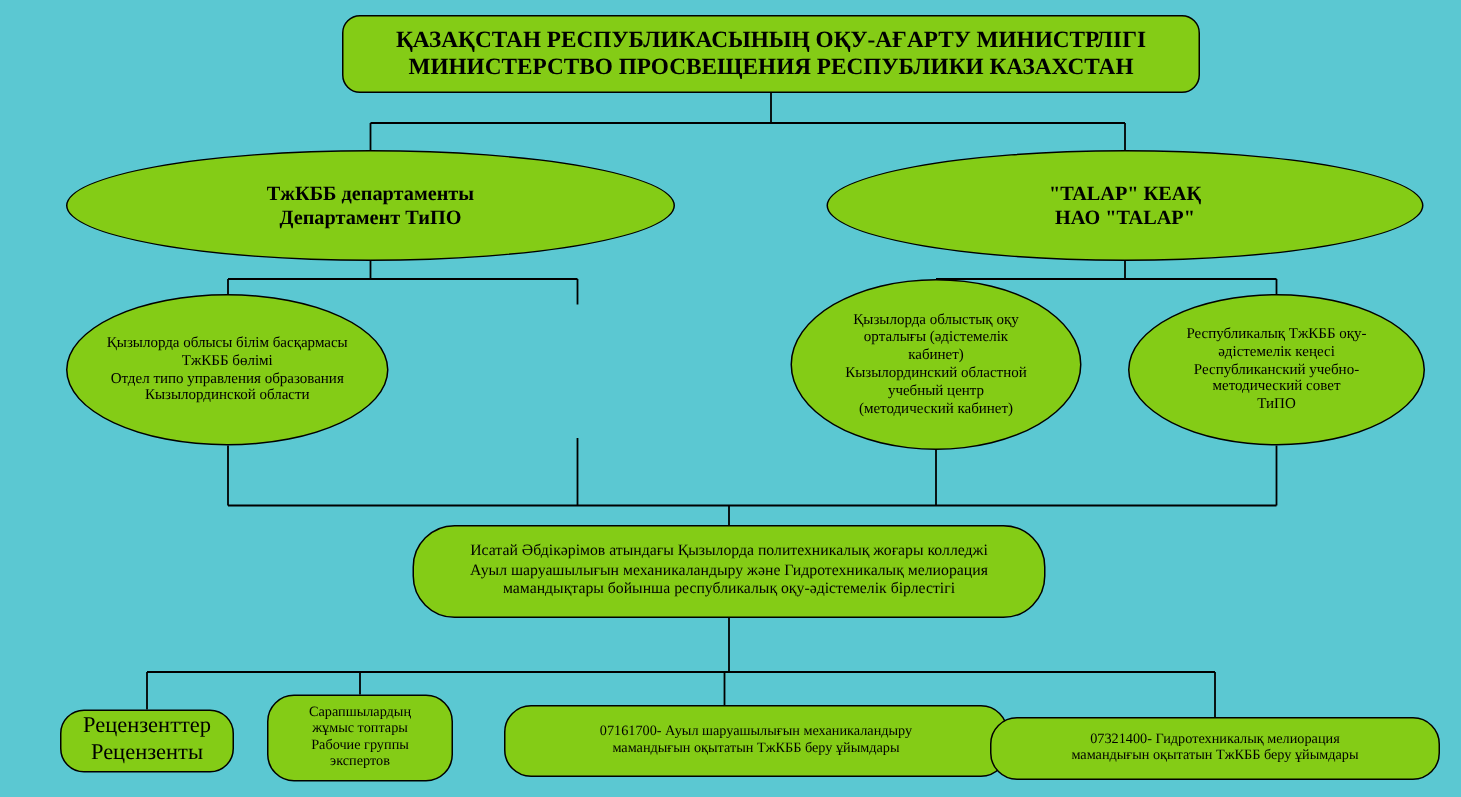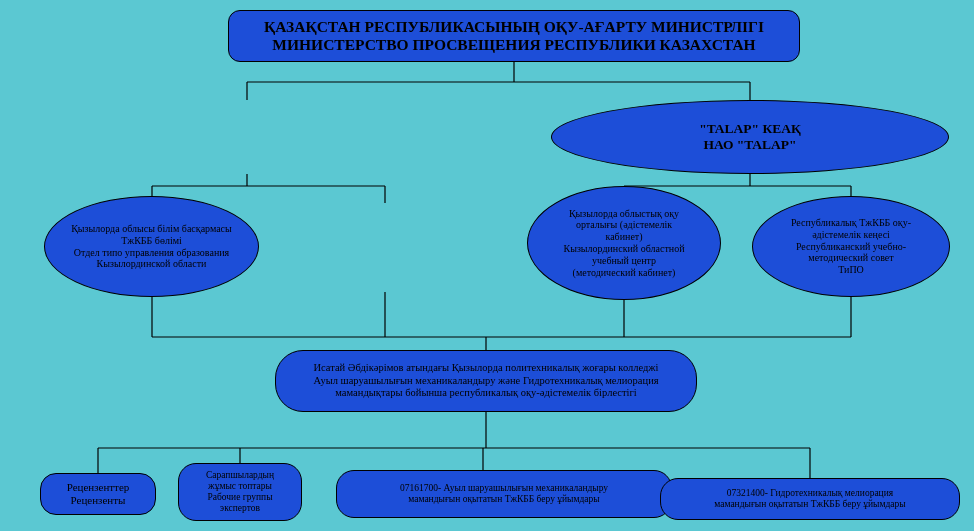--- a/index.html
+++ b/index.html
@@ -21,21 +21,21 @@
   svg.lines {
     position: absolute;
     left: 0;
     top: 0;
     width: 974px;
     height: 531px;
     pointer-events: none;
   }
   .node {
     position: absolute;
-    background: #1d4ed8;
+    background: #84cc16;
     border: 1px solid #000000;
     box-sizing: border-box;
     display: flex;
     align-items: center;
     justify-content: center;
     text-align: center;
     color: #000000;
     line-height: 1.18;
     padding: 2px 5px;
   }
@@ -86,21 +86,21 @@
     font-size: 10px;
     border-radius: 50% / 50%;
   }
   #college {
     left: 275px; top: 350px; width: 422px; height: 62px;
     font-size: 10.5px;
     border-radius: 28px;
   }
   #recenz {
     left: 40px; top: 473px; width: 116px; height: 42px;
-    font-size: 11px;
+    font-size: 15px;
     border-radius: 16px;
   }
   #experts {
     left: 178px; top: 463px; width: 124px; height: 58px;
     font-size: 9.5px;
     border-radius: 18px;
   }
   #prog1 {
     left: 336px; top: 470px; width: 336px; height: 48px;
     font-size: 9.5px;
@@ -149,20 +149,24 @@
       <path d="M483,448 L483,470"></path>
       <path d="M810,448 L810,478"></path>
     </g>
   </svg>
 
   <div class="node r-top" id="ministry">
     <span class="lines-txt">ҚАЗАҚСТАН РЕСПУБЛИКАСЫНЫҢ  ОҚУ-АҒАРТУ МИНИСТРЛІГІ
 МИНИСТЕРСТВО ПРОСВЕЩЕНИЯ РЕСПУБЛИКИ КАЗАХСТАН</span>
   </div>
 
+  <div class="node r-oval" id="tjkbb">
+    <span class="lines-txt">ТжКББ департаменты
+Департамент ТиПО</span>
+  </div>
 
   <div class="node r-oval" id="talap">
     <span class="lines-txt">"TALAP" КЕАҚ
 НАО "TALAP"</span>
   </div>
 
   <div class="node r-oval" id="kyzylorda-dept">
     <span class="lines-txt">Қызылорда облысы білім басқармасы
 ТжКББ бөлімі
 Отдел типо управления образования

